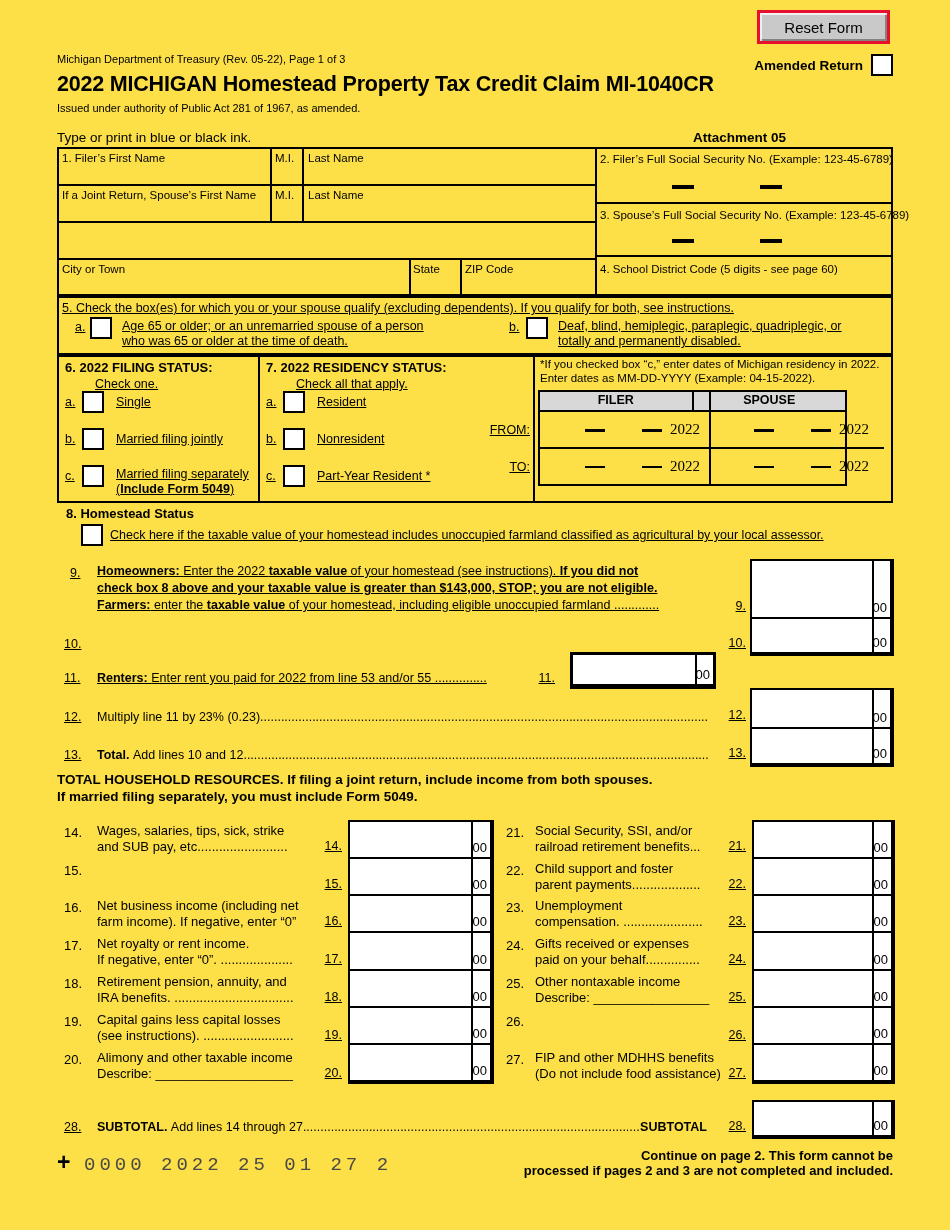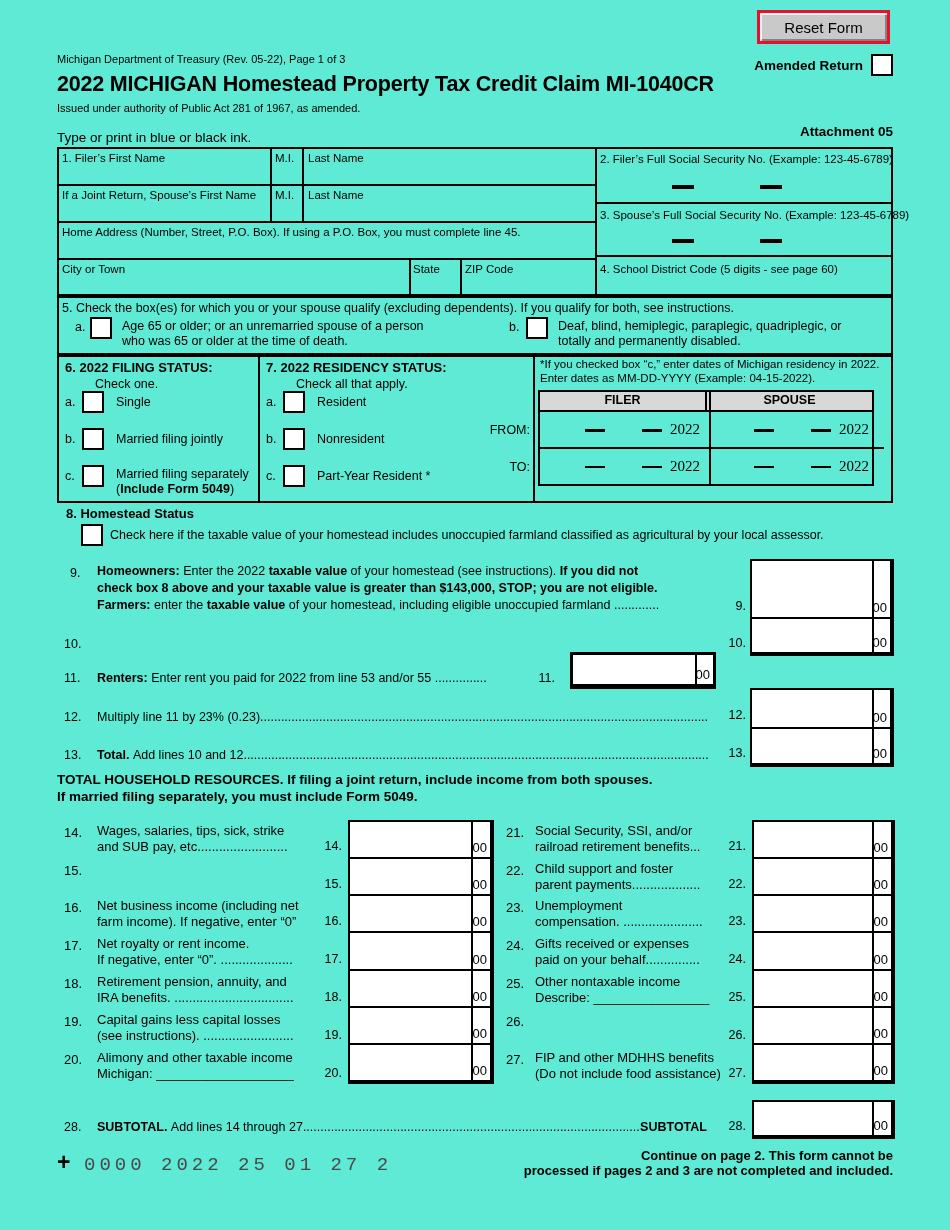--- a/index.html
+++ b/index.html
@@ -1,25 +1,25 @@
 <!DOCTYPE html>
 <html><head>
 <meta charset="utf-8">
 <style>
   * { box-sizing: border-box; margin: 0; padding: 0; }
   html,body { background:#fff; }
   .page {
-    position: relative; width: 950px; height: 1230px; background:#5eead4;
+    position: relative; width: 950px; height: 1230px; background:#fde047;
     font-family: "Liberation Sans", sans-serif; color:#000; overflow:hidden;
   }
   .ab { position:absolute; }
   b { font-weight:700; }
   .t11 { font-size:11px;text-align:right; }
   .t115 { font-size:11.5px; }
-  .t12 { font-size:12.5px; }
+  .t12 { font-size:12.5px;text-decoration:underline; }
   .t13 { font-size:13px; }
   .t135 { font-size:13.5px; }
   .bold { font-weight:700; }
   .r { text-align:right; }
   .nw { white-space:nowrap; overflow:hidden; }
   .title { font-size:21.5px; font-weight:700; letter-spacing:-0.2px; }
   .reset-btn {
     position:absolute; left:757px; top:10px; width:133px; height:34px;
     background:#c9c9c9; border:3px solid #e8112d; font-family:inherit;
     font-size:15px; color:#000; cursor:pointer;
@@ -35,60 +35,59 @@
   .grp3 { border-width:3px; }
   .acell { position:relative; border-bottom:2px solid #000; }
   .acell:last-child { border-bottom:none; }
   .vdiv { position:absolute; top:0; bottom:0; width:2px; background:#000; }
   .cents { position:absolute; right:3px; bottom:2px; font-size:13px; }
   .flexline { display:flex; align-items:baseline; white-space:nowrap; overflow:hidden; font-size:12.5px; }
   .dotfill { flex:1 1 auto; overflow:hidden; white-space:nowrap; font-size:12.5px; }
   .lbl { font-size:13px; line-height:15.5px; }
   .lbl div { white-space:nowrap; }
   .lbl.sm { font-size:11.4px; }
-  .dtable { position:absolute; left:538px; top:390px; width:336px; height:96px; border:2px solid #000; }
+  .dtable { position:absolute; left:538px; top:390px; width:309px; height:96px; border:2px solid #000; }
   .dhead { display:flex; height:20px; border-bottom:2px solid #000; }
   .dhead .hc { flex:1; background:#d8d8d8; text-align:center; font-weight:700; font-size:12.5px; line-height:17px; }
   .dhead .hc:first-child { border-right:2px solid #000; }
   .serif { font-family:"Liberation Serif", serif; font-size:15px; }
   .scan { font-family:"Liberation Mono", monospace; font-size:19px; letter-spacing:4px; color:#4a4a4a; }
 </style>
 </head>
 <body>
 
 <div class="page">
 
   <button class="reset-btn">Reset Form</button>
   <div class="ab t11" style="left:57px;top:53px">Michigan Department of Treasury (Rev. 05-22), Page 1 of 3</div>
   <div class="ab t135 bold" style="left:700px;top:58px;width:163px;text-align:right">Amended Return</div>
   <div class="cb" style="left:871px;top:54px"></div>
   <div class="ab title" style="left:57px;top:72px">2022 MICHIGAN Homestead Property Tax Credit Claim MI-1040CR</div>
   <div class="ab t11" style="left:57px;top:102px">Issued under authority of Public Act 281 of 1967, as amended.</div>
   <div class="ab t135" style="left:57px;top:130px">Type or print in blue or black ink.</div>
-  <div class="ab t135 bold" style="left:693px;top:124px;width:200px;text-align:right">Attachment 05</div>
+  <div class="ab t135 bold" style="left:693px;top:130px;width:200px;">Attachment 05</div>
 
   <div class="boxo" style="left:57px;top:147px;width:836px;height:149px"></div>
   <div class="vl" style="left:270px;top:147px;height:74px"></div>
   <div class="vl" style="left:302px;top:147px;height:74px"></div>
   <div class="vl" style="left:595px;top:147px;height:149px"></div>
   <div class="hl" style="left:57px;top:184px;width:540px"></div>
   <div class="hl" style="left:57px;top:221px;width:540px"></div>
   <div class="hl" style="left:57px;top:258px;width:540px"></div>
   <div class="vl" style="left:409px;top:258px;height:38px"></div>
   <div class="vl" style="left:460px;top:258px;height:38px"></div>
   <div class="hl" style="left:595px;top:202px;width:298px"></div>
   <div class="hl" style="left:595px;top:255px;width:298px"></div>
 
   <div class="ab t115" style="left:62px;top:152px">1. Filer’s First Name</div>
   <div class="ab t115" style="left:275px;top:152px">M.I.</div>
   <div class="ab t115" style="left:308px;top:152px">Last Name</div>
   <div class="ab t115" style="left:62px;top:189px">If a Joint Return, Spouse’s First Name</div>
   <div class="ab t115" style="left:275px;top:189px">M.I.</div>
   <div class="ab t115" style="left:308px;top:189px">Last Name</div>
-  <div class="ab t115" style="left:62px;top:226px">Home Address (Number, Street, P.O. Box). If using a P.O. Box, you must complete line 45.</div>
   <div class="ab t115" style="left:62px;top:263px">City or Town</div>
   <div class="ab t115" style="left:413px;top:263px">State</div>
   <div class="ab t115" style="left:465px;top:263px">ZIP Code</div>
   <div class="ab t115" style="left:600px;top:153px">2. Filer’s Full Social Security No. (Example: 123-45-6789)</div>
   <div class="ab t115" style="left:600px;top:209px">3. Spouse’s Full Social Security No. (Example: 123-45-6789)</div>
   <div class="ab t115" style="left:600px;top:263px">4. School District Code (5 digits - see page 60)</div>
 
   <div class="dash" style="left:672px;top:185px;width:22px;height:4px"></div>
   <div class="dash" style="left:760px;top:185px;width:22px;height:4px"></div>
   <div class="dash" style="left:672px;top:239px;width:22px;height:4px"></div>
@@ -272,21 +271,21 @@
   <div class="ab t13" style="left:64px;top:1014px;width:30px">19.</div>
   <div class="ab lbl" style="left:97px;top:1012px;width:250px">
       <div>Capital gains less capital losses</div>
       <div>(see instructions). .........................</div>
     </div>
   <div class="ab t12 r" style="left:310px;top:1028px;width:32px">19.</div>
 
   <div class="ab t13" style="left:64px;top:1052px;width:30px">20.</div>
   <div class="ab lbl" style="left:97px;top:1050px;width:250px">
       <div>Alimony and other taxable income</div>
-      <div>Michigan: ___________________</div>
+      <div>Describe: ___________________</div>
     </div>
   <div class="ab t12 r" style="left:310px;top:1066px;width:32px">20.</div>
 
   <div class="grp" style="left:348px;top:820px;width:146px;height:264px;grid-template-rows:repeat(7,1fr)">
     <div class="acell">
         <span class="cents">00</span>
       </div>
     <div class="acell">
         <span class="cents">00</span>
       </div>

